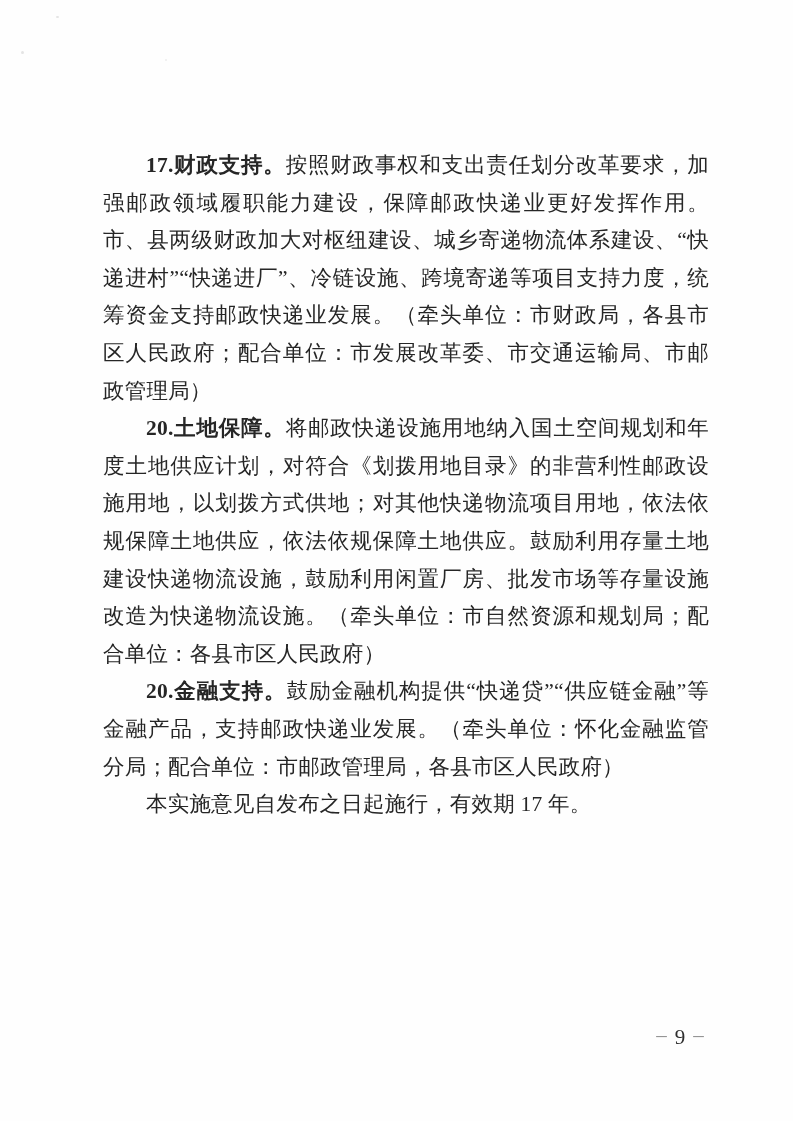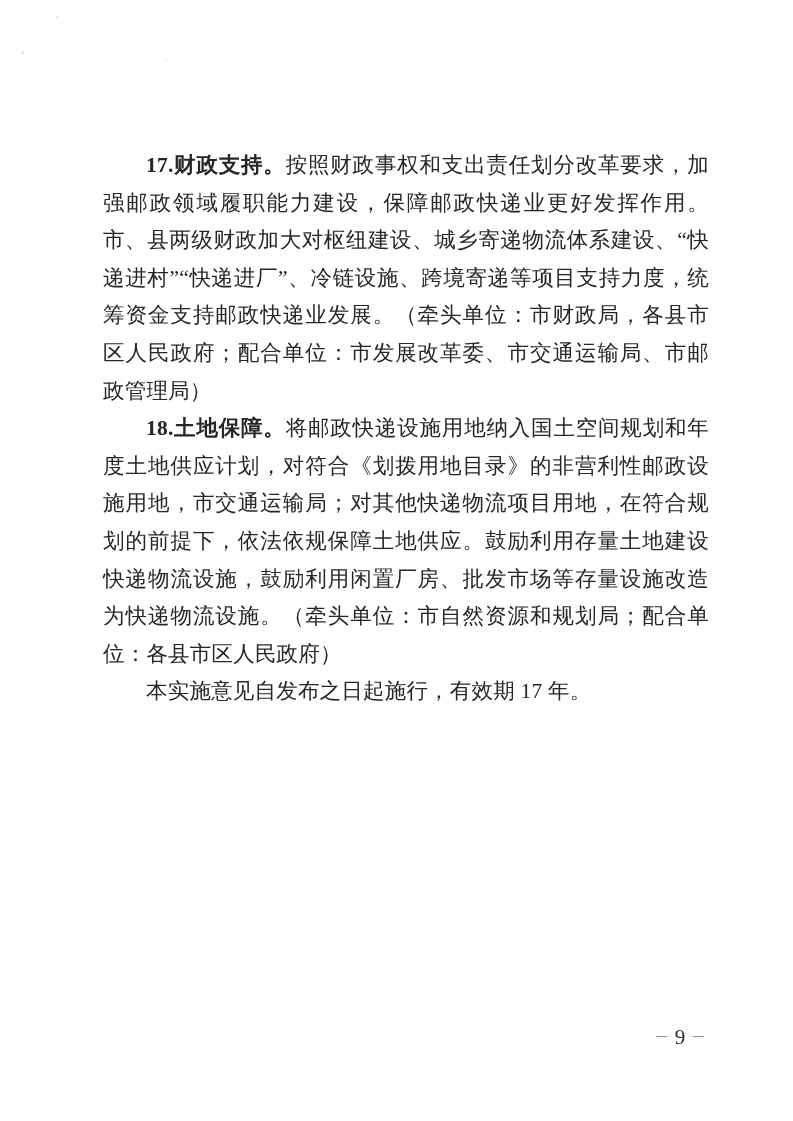--- a/index.html
+++ b/index.html
@@ -76,22 +76,23 @@
 
 <div class="page">
 
   <div class="speck s1"></div>
   <div class="speck s2"></div>
   <div class="speck s3"></div>
 
   <div class="content">
     <p class="para"><span class="lead">17.财政支持。</span><span>按照财政事权和支出责任划分改革要求，加强邮政领域履职能力建设，保障邮政快递业更好发挥作用。市、县两级财政加大对枢纽建设、城乡寄递物流体系建设、“快递进村”“快递进厂”、冷链设施、跨境寄递等项目支持力度，统筹资金支持邮政快递业发展。（牵头单位：市财政局，各县市区人民政府；配合单位：市发展改革委、市交通运输局、市邮政管理局）</span></p>
 
-    <p class="para"><span class="lead">18.土地保障。</span><span>将邮政快递设施用地纳入国土空间规划和年度土地供应计划，对符合《划拨用地目录》的非营利性邮政设施用地，市交通运输局；对其他快递物流项目用地，在符合规划的前提下，依法依规保障土地供应。鼓励利用存量土地建设快递物流设施，鼓励利用闲置厂房、批发市场等存量设施改造为快递物流设施。（牵头单位：市自然资源和规划局；配合单位：各县市区人民政府）</span></p>
+    <p class="para"><span class="lead">20.土地保障。</span><span>将邮政快递设施用地纳入国土空间规划和年度土地供应计划，对符合《划拨用地目录》的非营利性邮政设施用地，以划拨方式供地；对其他快递物流项目用地，依法依规保障土地供应，依法依规保障土地供应。鼓励利用存量土地建设快递物流设施，鼓励利用闲置厂房、批发市场等存量设施改造为快递物流设施。（牵头单位：市自然资源和规划局；配合单位：各县市区人民政府）</span></p>
 
 
+    <p class="para"><span class="lead">20.金融支持。</span><span>鼓励金融机构提供“快递贷”“供应链金融”等金融产品，支持邮政快递业发展。（牵头单位：怀化金融监管分局；配合单位：市邮政管理局，各县市区人民政府）</span></p>
 
     <p class="para">本实施意见自发布之日起施行，有效期 17 年。</p>
   </div>
 
   <div class="footer"><span class="dash">–</span><span class="num">9</span><span class="dash">–</span></div>
 
 </div>
 
 </body></html>

